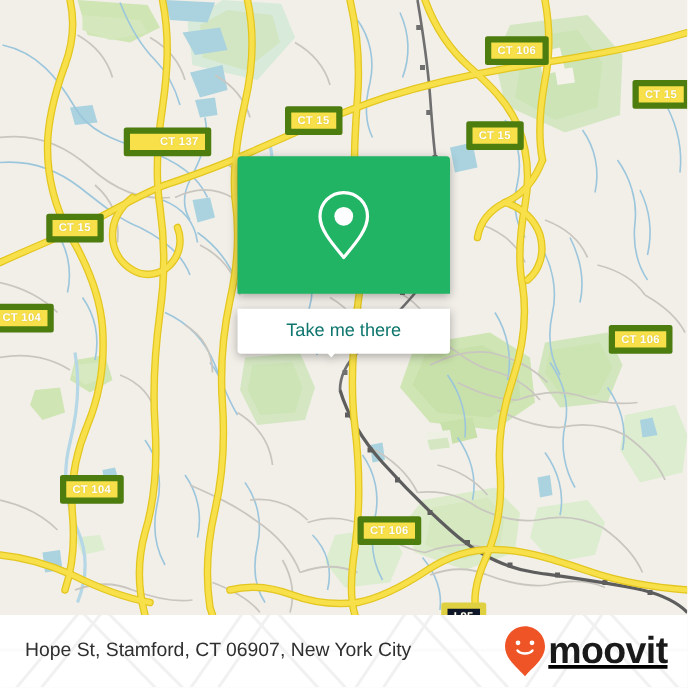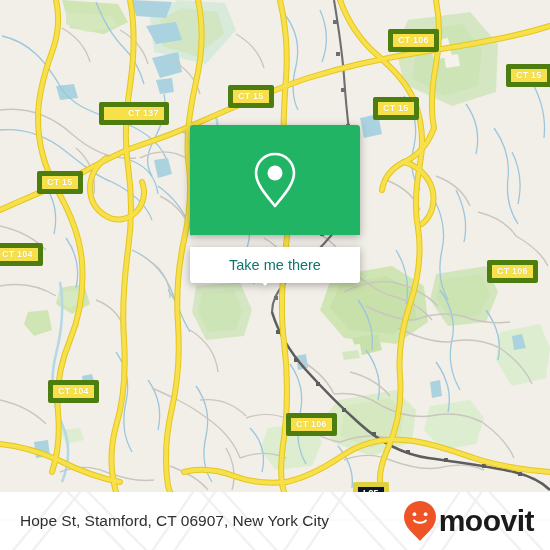--- a/index.html
+++ b/index.html
@@ -131,20 +131,21 @@
     white-space: nowrap;
   }
   #brand {
     position: absolute;
     right: 16px;
     top: 0;
     height: 58px;
     display: flex;
     align-items: center;
     gap: 2px;
+    text-decoration: underline;
   }
   #brand-word {
     font-size: 30px;
     font-weight: bold;
     color: #1a1a1a;
     letter-spacing: -0.5px;
     line-height: 1;
   }
 </style>
 </head>

